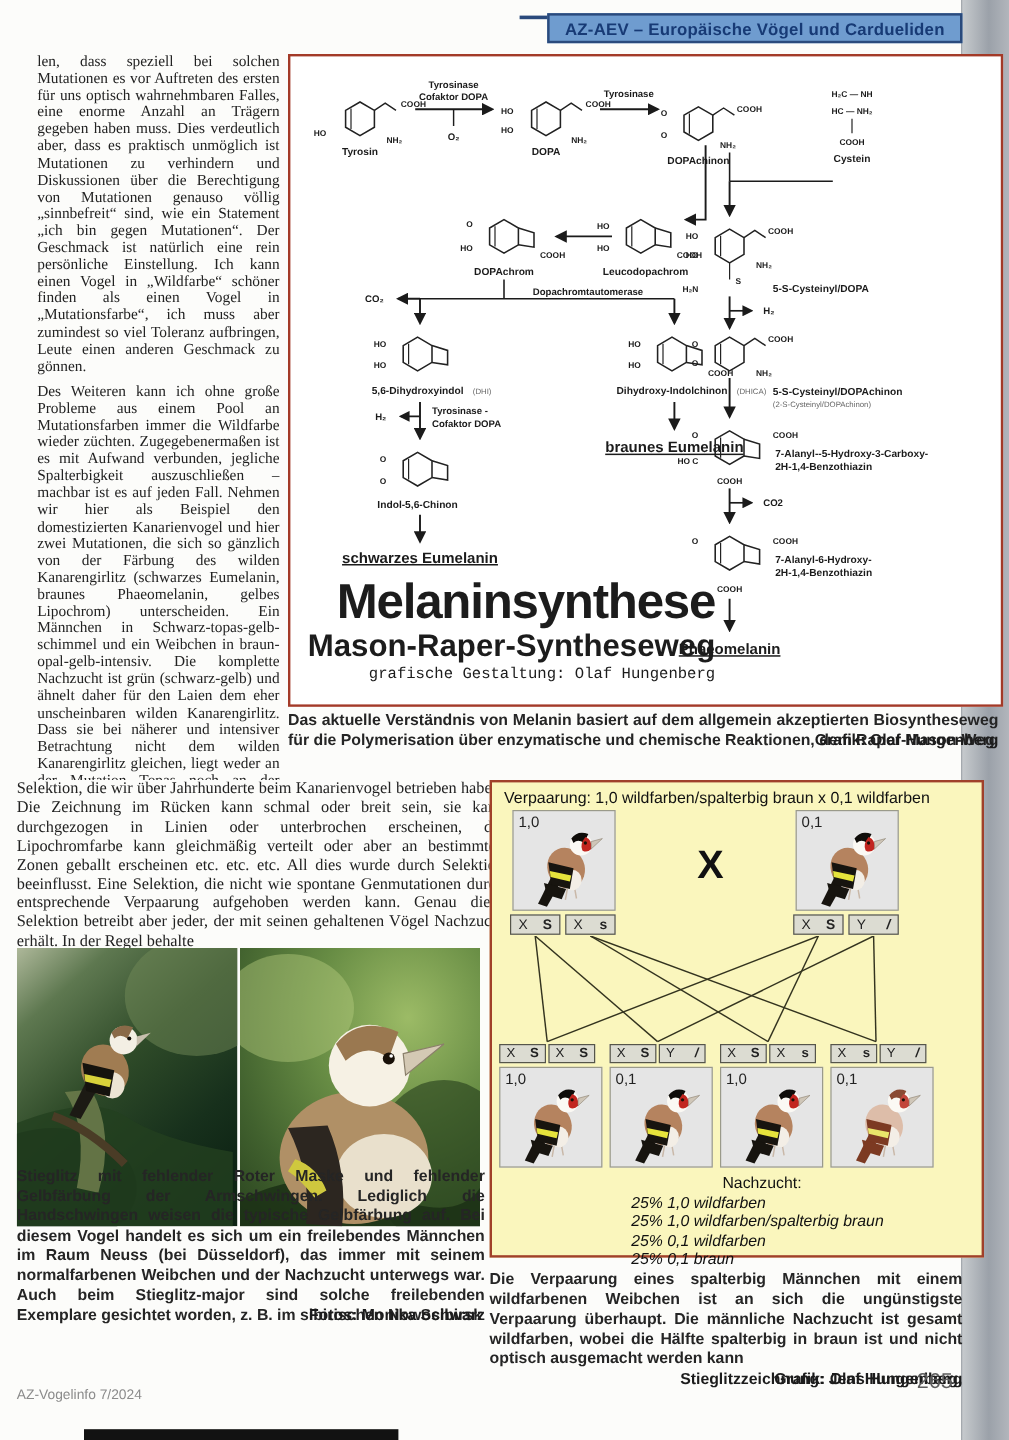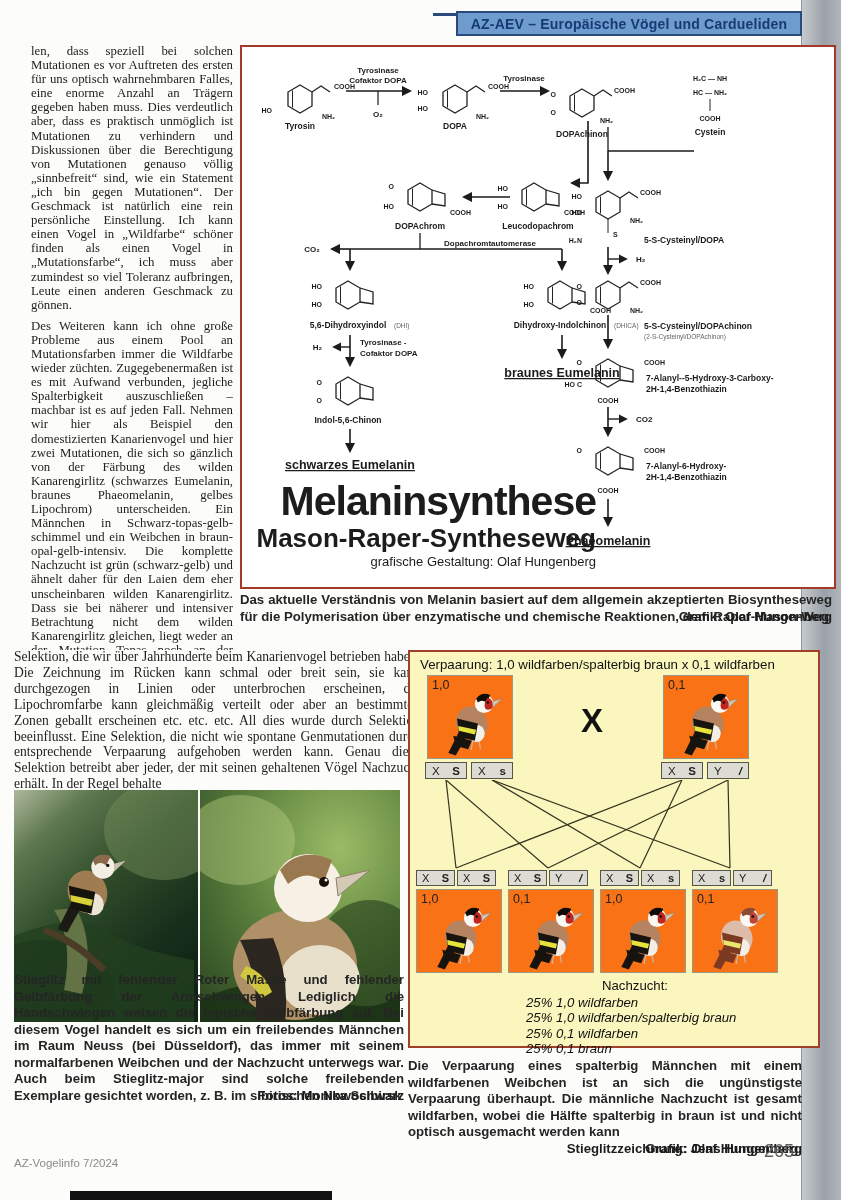--- a/index.html
+++ b/index.html
@@ -28,34 +28,34 @@
   #melanin-box{left:240px;top:45px;width:592px;height:540px;background:#fff;border:2px solid #a33a28;}
   #melanin-svg text{font-family:"Liberation Sans",sans-serif;fill:#1b1b1b;}
   #melanin-svg .nl{font-size:8.5px;font-weight:bold;}
   #melanin-svg .cm{font-size:7px;font-weight:bold;}
   #melanin-svg .en{font-size:8px;font-weight:bold;}
   #melanin-svg .sub{font-size:6.5px;fill:#666;}
   #melanin-svg .pr{font-size:12.5px;font-weight:bold;text-decoration:underline;}
   #melanin-title{left:14px;top:432px;width:340px;text-align:right;}
   #melanin-title .t1{font-size:41px;font-weight:bold;letter-spacing:-1px;line-height:44px;}
   #melanin-title .t2{font-size:26px;font-weight:bold;line-height:30px;}
-  #melanin-title .t3{font-size:13px;line-height:18px;}
+  #melanin-title .t3{font-size:13px;line-height:18px;font-family:Liberation Mono, monospace;}
 
   
   .cap{font-weight:bold;font-size:13.2px;line-height:16.5px;text-align:justify;color:#252525;}
   .credit{text-align:right;font-weight:bold;font-size:13.2px;line-height:16.5px;}
   .overlap{margin-top:-16.5px;}
   #diagram-caption{left:240px;top:592px;width:592px;}
   #genetics-caption{left:408px;top:1058px;width:394px;}
   #photos-caption{left:14px;top:972px;width:390px;}
 
   
   #genetics-box{left:408px;top:650px;width:412px;height:398px;background:#faf6bd;border:2px solid #a0402a;box-sizing:border-box;}
   #genetics-box .hdr{position:absolute;left:10px;top:5px;font-size:13.3px;color:#111;}
-  .bird-card{position:absolute;width:86px;height:84px;background:#f97316;border:1px solid #9a9a8a;box-sizing:border-box;}
+  .bird-card{position:absolute;width:86px;height:84px;background:#e5e5e5;border:1px solid #9a9a8a;box-sizing:border-box;}
   .bird-card .tag{position:absolute;left:4px;top:2px;font-size:12.5px;color:#222;}
   .bird-card svg{position:absolute;left:8px;top:8px;width:74px;height:74px;}
   .chip{position:absolute;width:42px;height:17px;background:#dcdcd2;border:1px solid #55554a;box-sizing:border-box;
         display:flex;align-items:center;justify-content:space-between;padding:0 6px;font-size:11.5px;color:#222;}
   .chip .c2{font-weight:bold;}
   .chip .c2.it{font-style:italic;}
   .chip-sm{width:39px;height:16px;font-size:11px;padding:0 5px;}
   #cross-x{position:absolute;left:150px;top:50px;width:64px;text-align:center;font-size:33px;font-weight:bold;color:#111;}
   #punnett-lines{position:absolute;left:0;top:128px;width:412px;height:89px;}
   #nachzucht{position:absolute;left:0;top:326px;width:412px;font-size:13.2px;line-height:15.2px;color:#111;}

